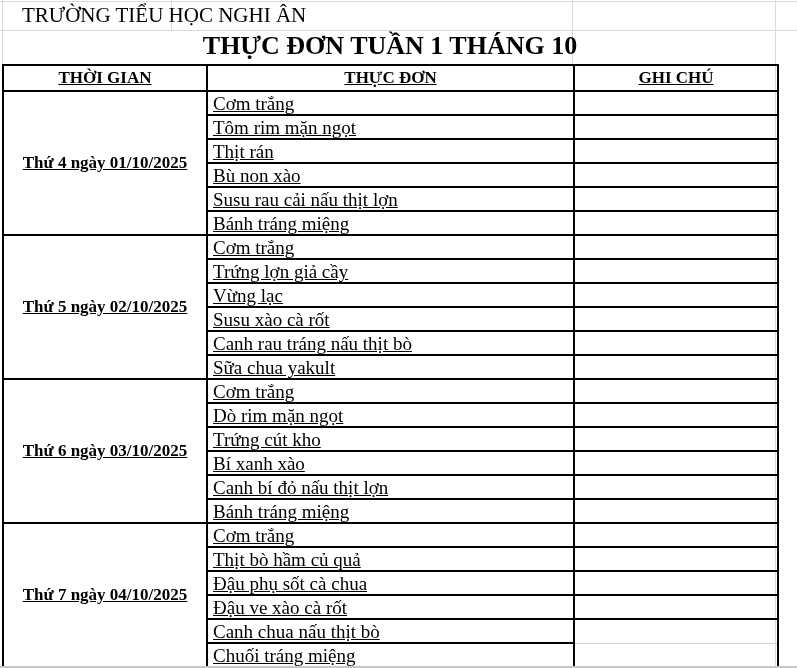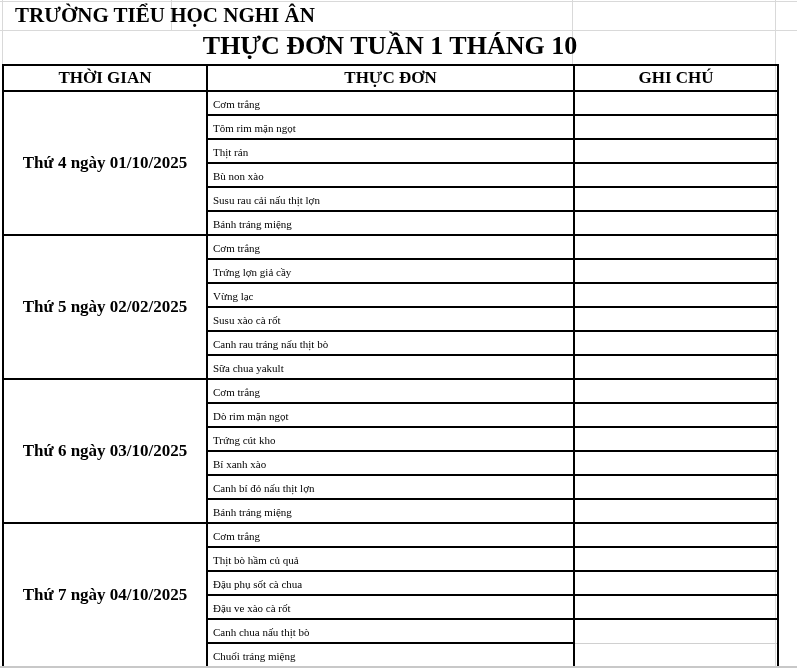--- a/index.html
+++ b/index.html
@@ -25,43 +25,44 @@
     }
     .grid-h {
       position: absolute;
       left: 0;
       right: 0;
       height: 1px;
       background: #d9d9d9;
     }
     .school-name {
       position: absolute;
-      left: 15px;
+      left: 22px;
       top: 3px;
       font-size: 21px;
-      font-weight: bold;
+      font-weight: normal;
       letter-spacing: 0px;
       white-space: nowrap;
     }
     .menu-title {
       position: absolute;
       left: 0;
       width: 780px;
       top: 31px;
       text-align: center;
       font-size: 26px;
       font-weight: bold;
       white-space: nowrap;
     }
     .sheet-table {
       position: absolute;
       left: 2px;
       top: 64px;
       border-collapse: collapse;
       table-layout: fixed;
+      text-decoration: underline;
     }
     .sheet-table th, .sheet-table td {
       border: 2px solid #000;
       padding: 0;
       height: 20px;
       box-sizing: border-box;
     }
     .sheet-table th {
       height: 26px;
       font-size: 17px;
@@ -74,21 +75,21 @@
     .col-note { width: 204px; }
     .day-cell {
       text-align: center;
       vertical-align: middle;
       font-weight: bold;
       font-size: 17px;
       white-space: nowrap;
       border-radius: 8px;
     }
     .dish-cell {
-      font-size: 11px;
+      font-size: 19px;
       padding-left: 5px !important;
       white-space: nowrap;
       vertical-align: bottom;
       line-height: 20px;
       height: 24px !important;
     }
     .note-cell {
       height: 24px !important;
     }
     .note-cell.soft-bottom {
@@ -151,21 +152,21 @@
     <tr>
       <td class="dish-cell">Susu rau cải nấu thịt lợn</td>
       <td class="note-cell"></td>
     </tr>
     <tr>
       <td class="dish-cell">Bánh tráng miệng</td>
       <td class="note-cell"></td>
     </tr>
 
     <tr>
-      <td class="day-cell" rowspan="6">Thứ 5 ngày 02/02/2025</td>
+      <td class="day-cell" rowspan="6">Thứ 5 ngày 02/10/2025</td>
       <td class="dish-cell">Cơm trắng</td>
       <td class="note-cell"></td>
     </tr>
     <tr>
       <td class="dish-cell">Trứng lợn giả cầy</td>
       <td class="note-cell"></td>
     </tr>
     <tr>
       <td class="dish-cell">Vừng lạc</td>
       <td class="note-cell"></td>

